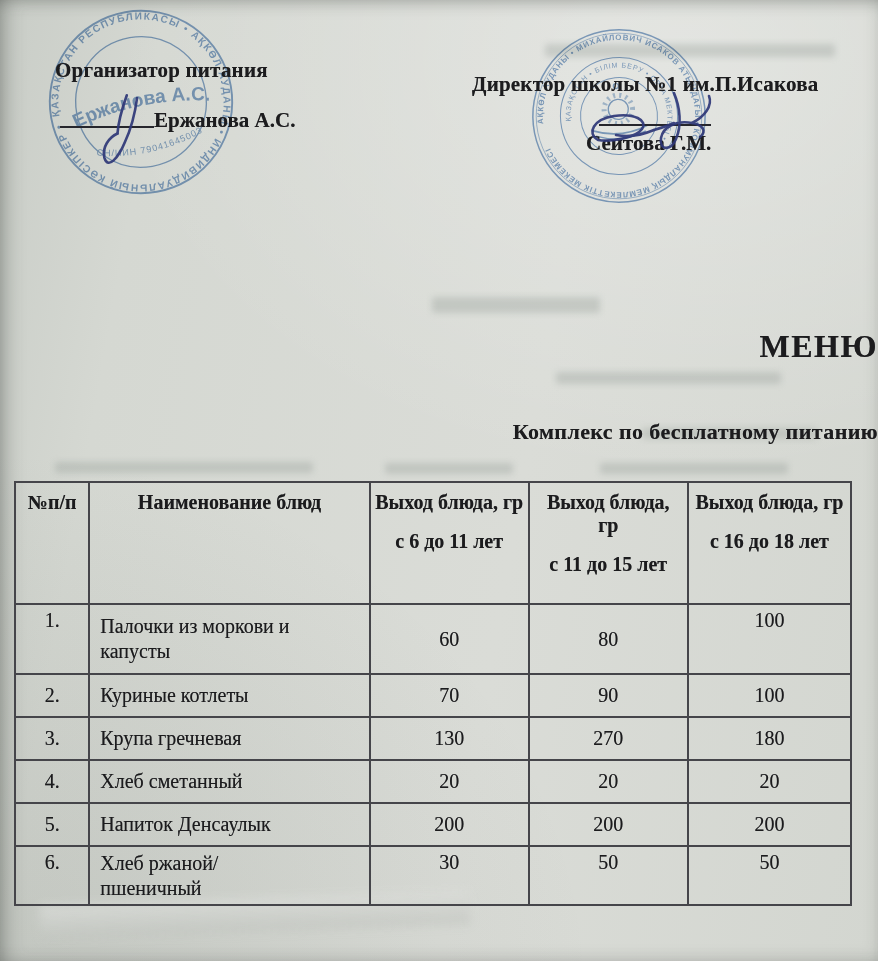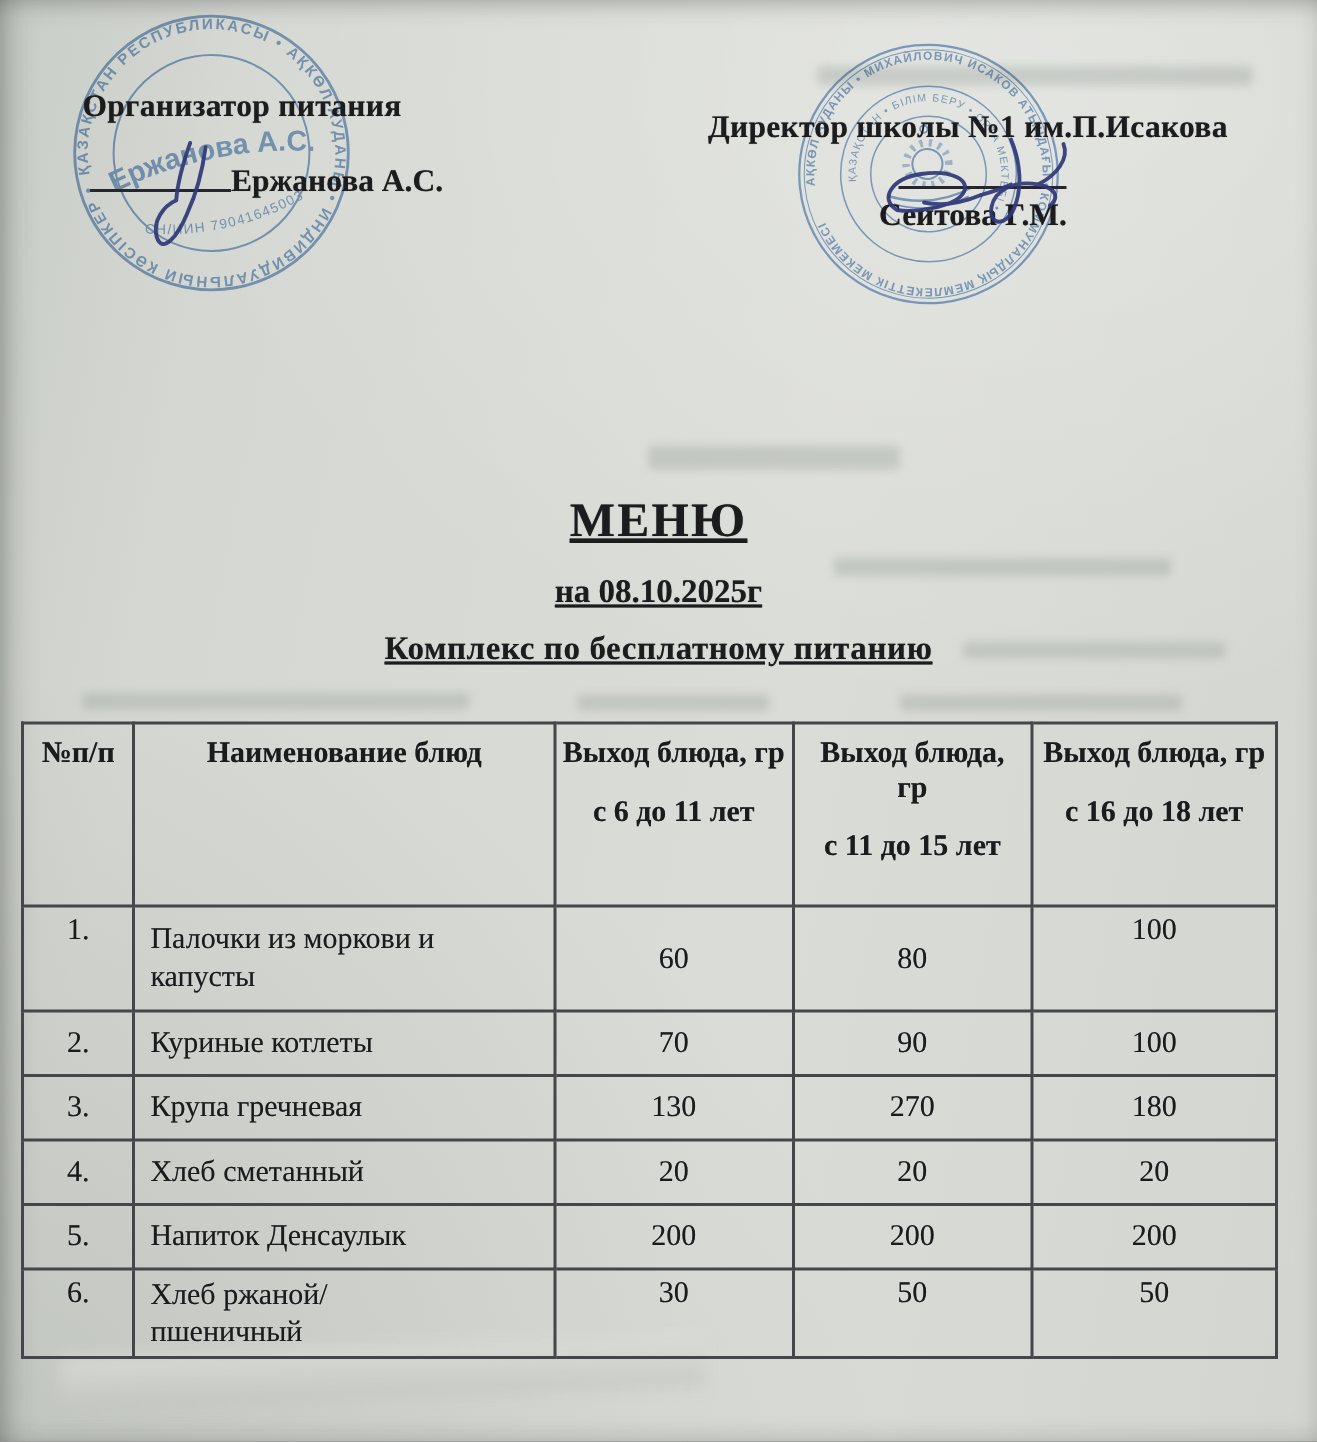--- a/index.html
+++ b/index.html
@@ -27,22 +27,22 @@
   .sig-line-left{width:94px;}
   .sig-line-right{width:112px;}
   
   .stamp{position:absolute;z-index:1;mix-blend-mode:multiply;opacity:.82;filter:blur(.4px);}
   .stamp-left{left:45px;top:6px;width:192px;height:192px;}
   .stamp-right{left:527px;top:24px;width:184px;height:184px;}
   .signature{position:absolute;z-index:3;opacity:.92;}
   .signature-left{left:96px;top:88px;width:56px;height:92px;}
   .signature-right{left:576px;top:86px;width:152px;height:82px;}
   
-  .title-block{position:absolute;left:0;top:0;width:100%;text-align:center;z-index:2;
-    text-shadow:0 0 .5px rgba(20,20,25,.55);text-decoration:underline;}
+  .title-block{position:absolute;left:0;top:0;width:100%;text-align:right;z-index:2;
+    text-shadow:0 0 .5px rgba(20,20,25,.55);}
   .menu-title{position:absolute;left:0;width:100%;top:328px;font-size:32px;font-weight:bold;letter-spacing:1.5px;}
   .menu-date{position:absolute;left:0;width:100%;top:381px;font-size:22px;font-weight:bold;}
   .menu-subtitle{position:absolute;left:0;width:100%;top:419px;font-size:22px;font-weight:bold;letter-spacing:.4px;}
   
   .menu-table{position:absolute;left:14px;top:481px;width:838px;border-collapse:collapse;z-index:2;
     font-size:20px;color:#1b1b1d;text-shadow:0 0 .4px rgba(20,20,25,.5);}
   .menu-table th,.menu-table td{border:2px solid #45454a;}
   .menu-table thead tr{height:122px;}
   .menu-table thead th{font-weight:bold;vertical-align:top;padding:8px 4px 4px 4px;text-align:center;}
   th.h-out{padding-left:16px;padding-right:16px;margin-top:43px;}
@@ -145,21 +145,20 @@
   <div class="sig-row sig-row-left">
     <span class="sig-line sig-line-left"></span>
     <span>Ержанова А.С.</span>
   </div>
   <div class="sig-row sig-row-right">
     <span class="sig-line sig-line-right"></span>
     <span>Сеитова Г.М.</span>
   </div>
 
   <div class="menu-title title-block">МЕНЮ</div>
-  <div class="menu-date title-block">на 08.10.2025г</div>
   <div class="menu-subtitle title-block">Комплекс по бесплатному питанию</div>
 
   <table class="menu-table">
     <colgroup>
       <col style="width:71px">
         <col style="width:283px">
         <col style="width:160px">
         <col style="width:160px">
         <col style="width:164px">
     </colgroup>

